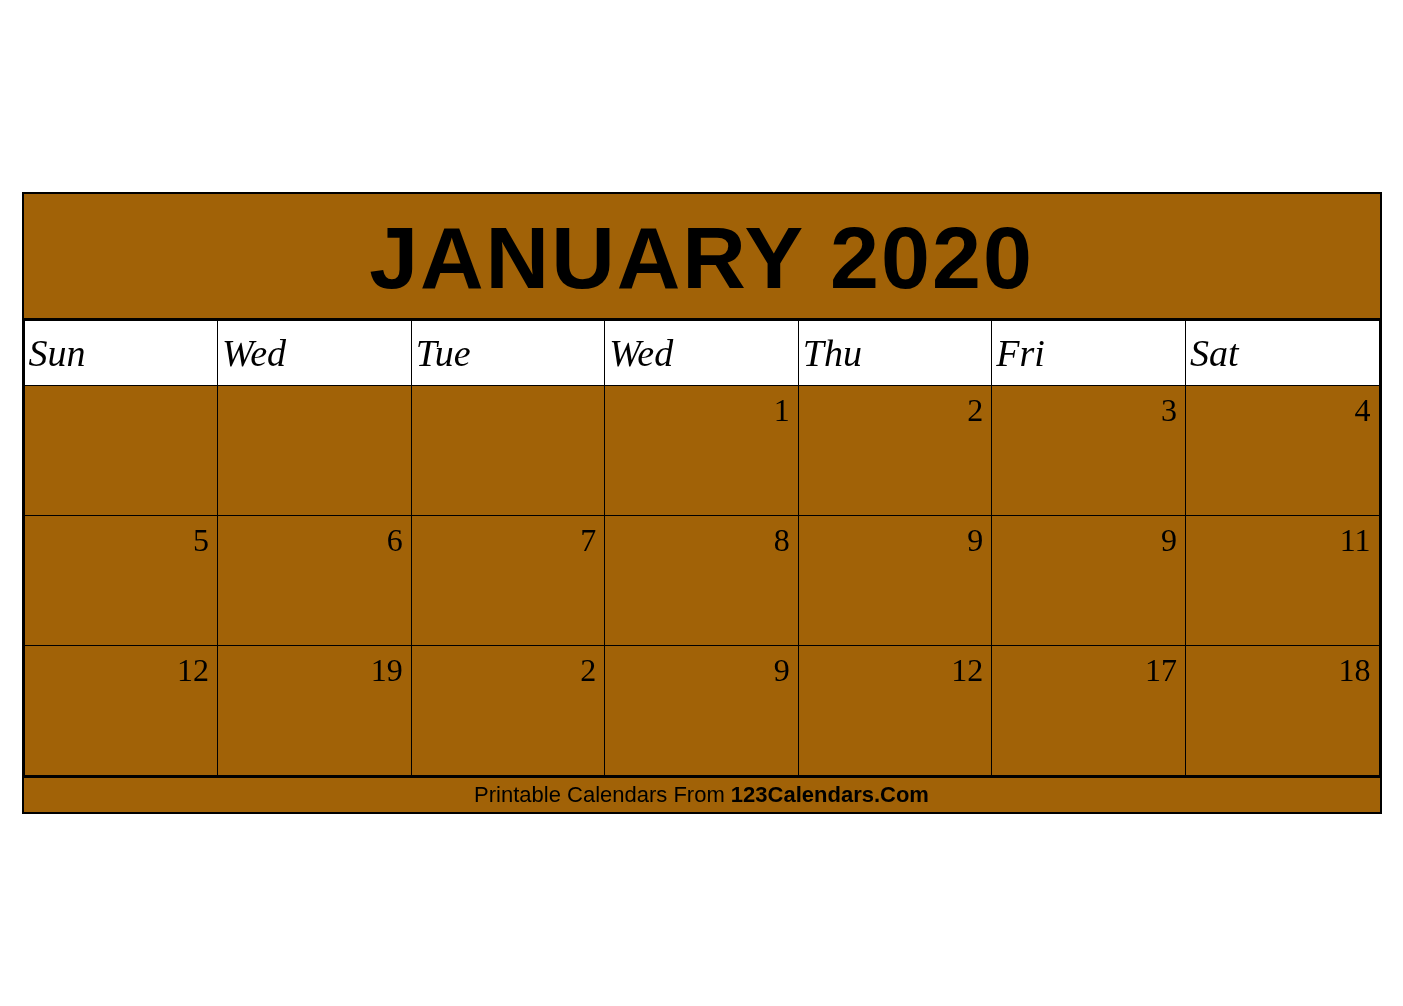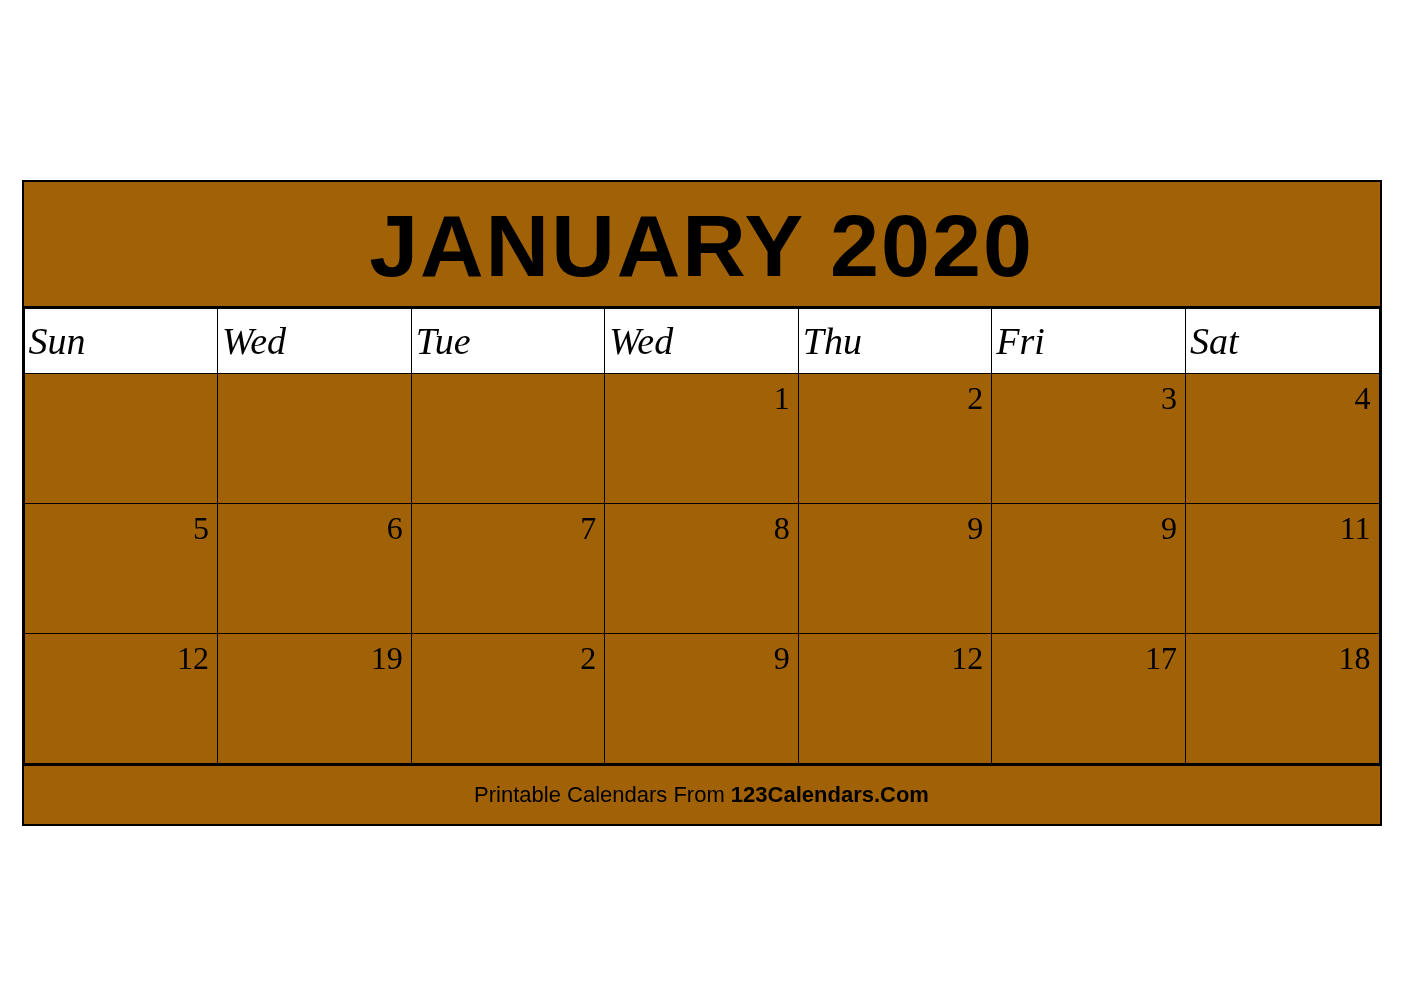--- a/index.html
+++ b/index.html
@@ -61,21 +61,21 @@
     }
 
     .day-num {
       text-align: right;
       display: block;
       font-size: 32px;
     }
 
     .calendar-footer {
       text-align: center;
-      padding: 16px;
+      padding: 4px;
       font-size: 22px;
       font-family: Arial, sans-serif;
       border-top: 2px solid #000;
     }
 
     .calendar-footer strong {
       font-weight: bold;
     }
   </style>
 </head>

